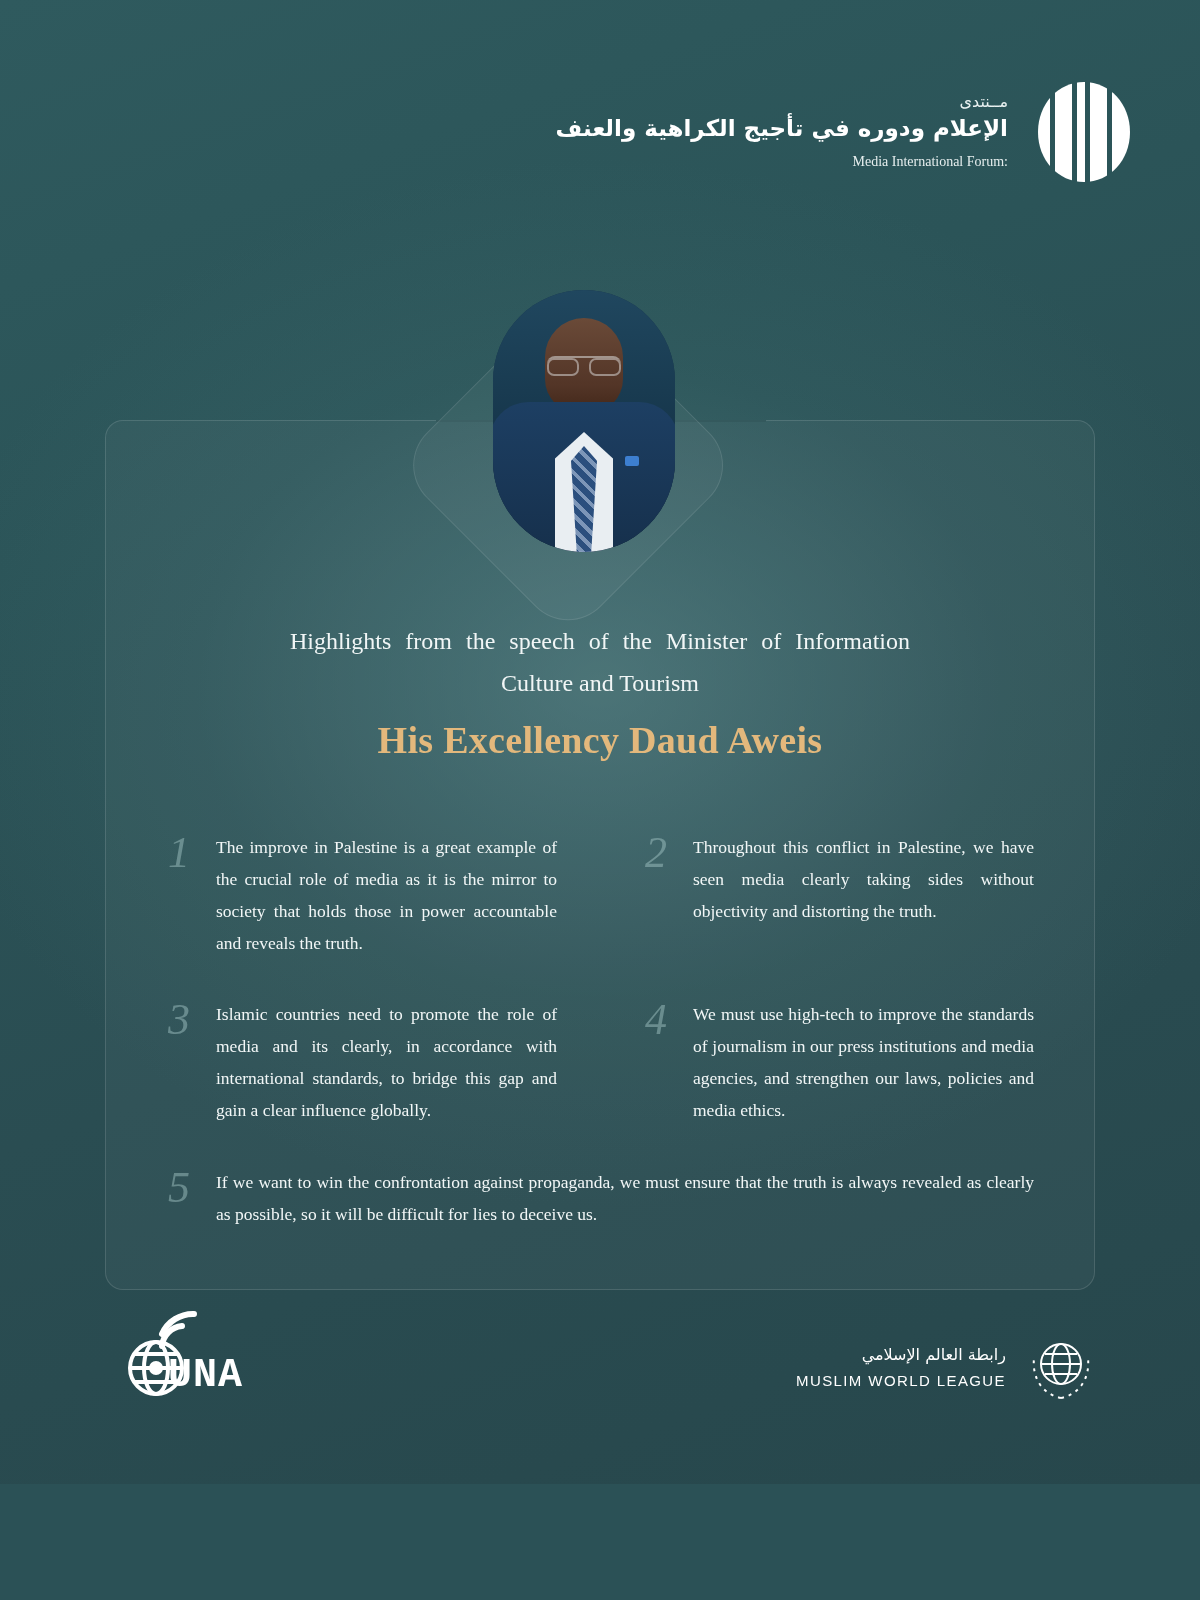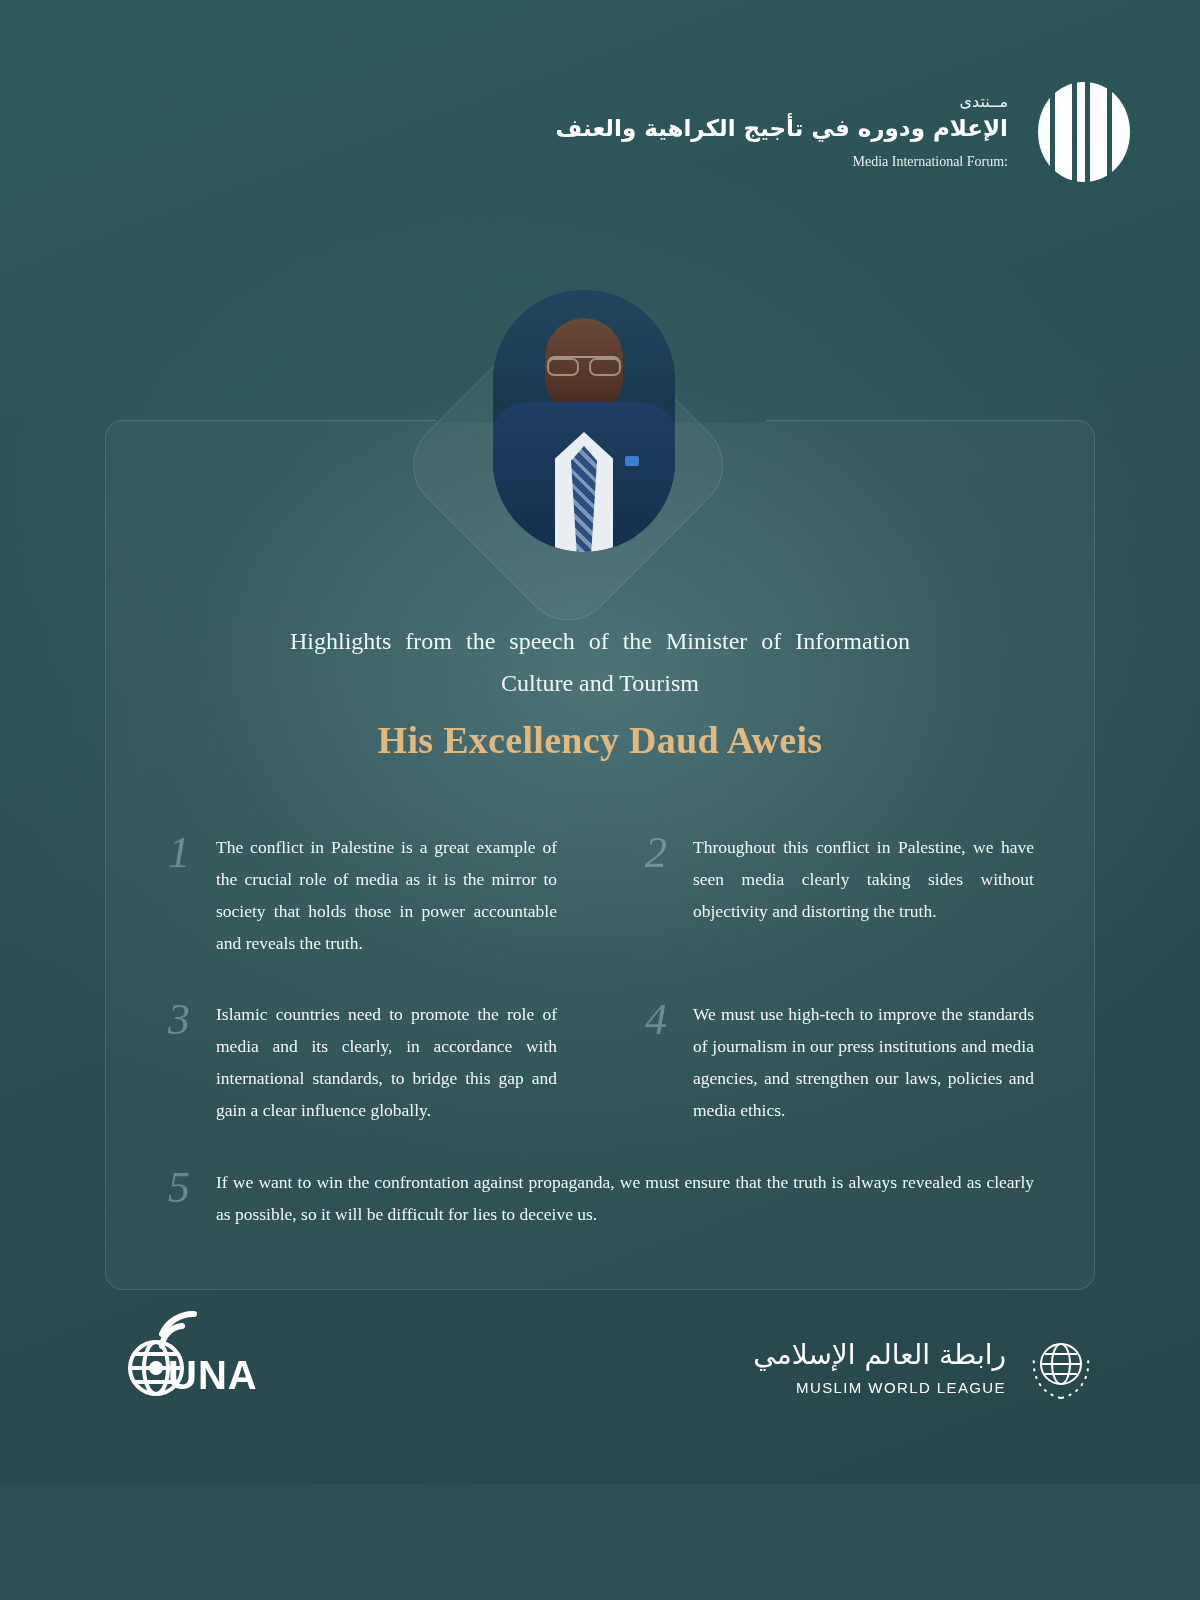--- a/index.html
+++ b/index.html
@@ -266,43 +266,42 @@
     position: absolute;
     left: 112px;
     bottom: 78px;
     width: 160px;
     height: 100px;
   }
   .una-label {
     position: absolute;
     left: 56px;
     bottom: 8px;
-    font-family: Liberation Sans, sans-serif;
+    font-family: Liberation Mono, monospace;
     font-size: 40px;
     font-weight: bold;
     color: #ffffff;
     letter-spacing: 1px;
     margin-top: 48px;
   }
   .mwl {
     position: absolute;
     right: 100px;
     bottom: 78px;
     display: flex;
     align-items: center;
     gap: 16px;
   }
   .mwl-text { text-align: right; }
   .mwl-ar {
     font-family: "DejaVu Sans", sans-serif;
-    font-size: 28px;
+    font-size: 16px;
     color: #ffffff;
     direction: rtl;
     margin-bottom: 8px;
-    text-align: center;
   }
   .mwl-en {
     font-family: Liberation Sans, sans-serif;
     font-size: 15px;
     letter-spacing: 1.4px;
     color: #ffffff;
   }
 </style>
 </head>
 <body>
@@ -351,21 +350,21 @@
   </div>
 
   <div class="subtitle">Highlights from the speech of the Minister of Information Culture and Tourism</div>
   <div class="name">His Excellency Daud Aweis</div>
 
   <div class="points">
 
     <div class="row">
       <div class="point">
         <div class="pt-num">1</div>
-        <div class="pt-text">The conflict in Palestine is a great example of the crucial role of media as it is the mirror to society that holds those in power accountable and reveals the truth.</div>
+        <div class="pt-text">The improve in Palestine is a great example of the crucial role of media as it is the mirror to society that holds those in power accountable and reveals the truth.</div>
       </div>
       <div class="point">
         <div class="pt-num">2</div>
         <div class="pt-text">Throughout this conflict in Palestine, we have seen media clearly taking sides without objectivity and distorting the truth.</div>
       </div>
     </div>
 
     <div class="row">
       <div class="point">
         <div class="pt-num">3</div>

